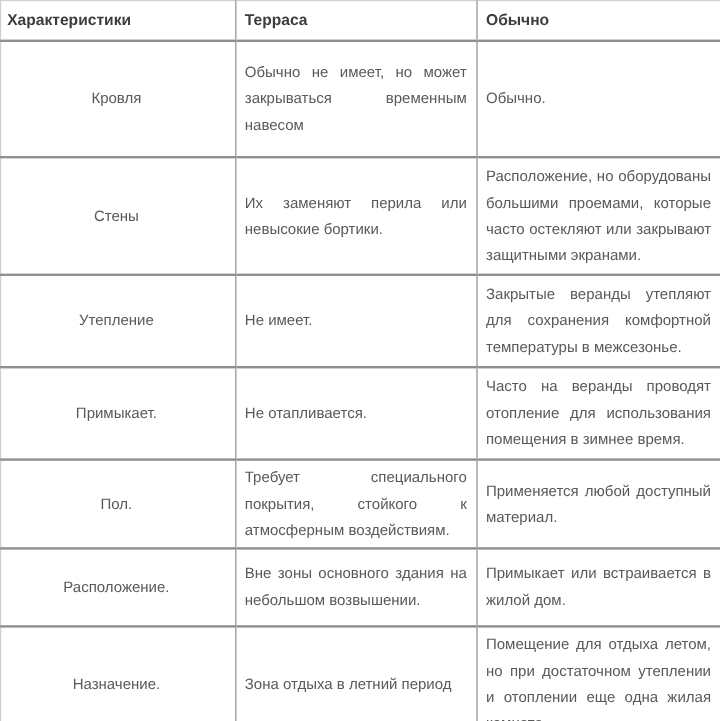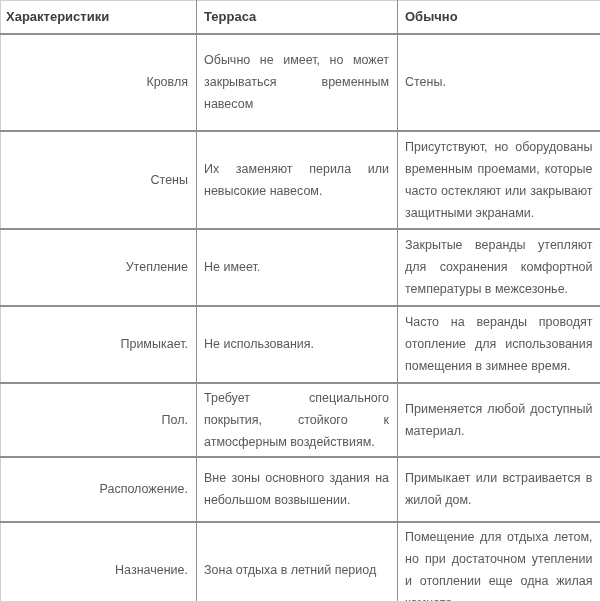--- a/index.html
+++ b/index.html
@@ -43,21 +43,21 @@
     text-align: left;
     color: var(--header-text, #3d3d3d);
     vertical-align: middle;
   }
   td {
     font-size: 12.5px;
     line-height: 22px;
     color: var(--text, #595959);
   }
   td.jus { text-align: justify; }
-  td.lab { text-align: right; }
+  td.lab { text-align: center; }
   tbody tr:nth-child(1) { height: 97px; }
   tbody tr:nth-child(2) { height: 98px; }
   tbody tr:nth-child(3) { height: 77px; }
   tbody tr:nth-child(4) { height: 77px; }
   tbody tr:nth-child(5) { height: 72px; }
   tbody tr:nth-child(6) { height: 65px; }
   tbody tr:nth-child(7) { height: 94px; }
 </style>
 </head>
 <body>
@@ -73,35 +73,35 @@
       <tr>
         <th>Характеристики</th>
         <th>Терраса</th>
         <th>Обычно</th>
       </tr>
     </thead>
     <tbody>
       <tr>
         <td class="lab">Кровля</td>
         <td class="jus">Обычно не имеет, но может закрываться временным навесом</td>
-        <td class="jus">Стены.</td>
+        <td class="jus">Обычно.</td>
       </tr>
       <tr>
         <td class="lab">Стены</td>
-        <td class="jus">Их заменяют перила или невысокие навесом.</td>
-        <td class="jus">Присутствуют, но оборудованы временным проемами, которые часто остекляют или закрывают защитными экранами.</td>
+        <td class="jus">Их заменяют перила или невысокие бортики.</td>
+        <td class="jus">Расположение, но оборудованы большими проемами, которые часто остекляют или закрывают защитными экранами.</td>
       </tr>
       <tr>
         <td class="lab">Утепление</td>
         <td class="jus">Не имеет.</td>
         <td class="jus">Закрытые веранды утепляют для сохранения комфортной температуры в межсезонье.</td>
       </tr>
       <tr>
         <td class="lab">Примыкает.</td>
-        <td class="jus">Не использования.</td>
+        <td class="jus">Не отапливается.</td>
         <td class="jus">Часто на веранды проводят отопление для использования помещения в зимнее время.</td>
       </tr>
       <tr>
         <td class="lab">Пол.</td>
         <td class="jus">Требует специального покрытия, стойкого к атмосферным воздействиям.</td>
         <td class="jus">Применяется любой доступный материал.</td>
       </tr>
       <tr>
         <td class="lab">Расположение.</td>
         <td class="jus">Вне зоны основного здания на небольшом возвышении.</td>

